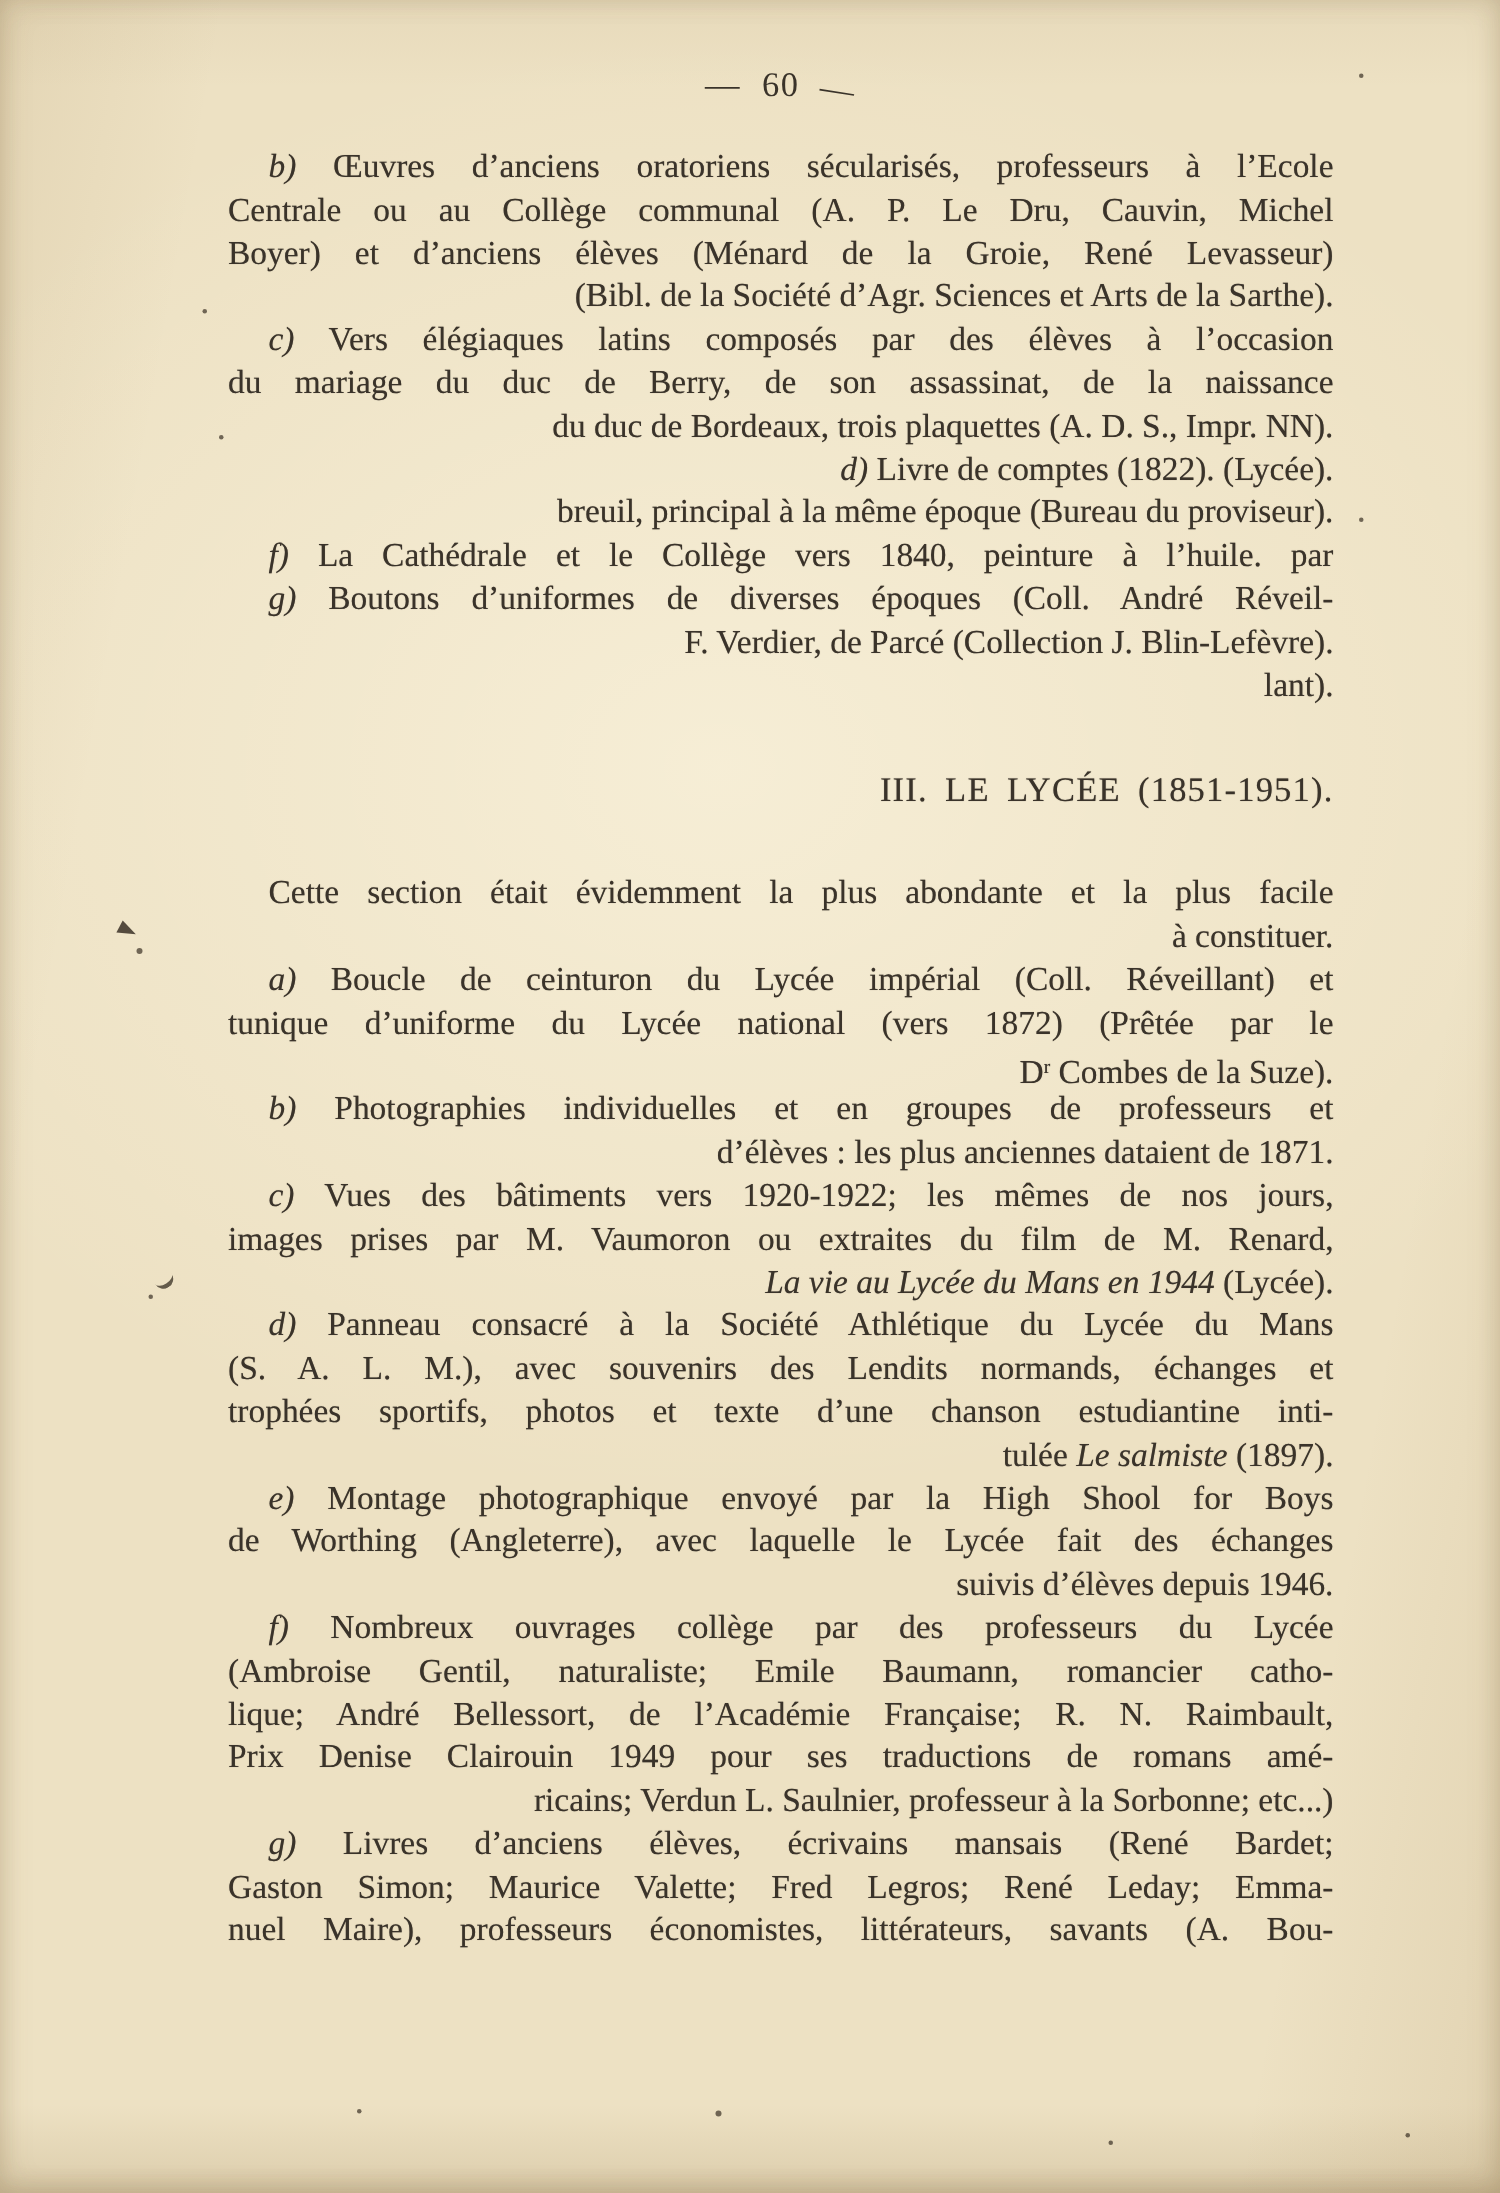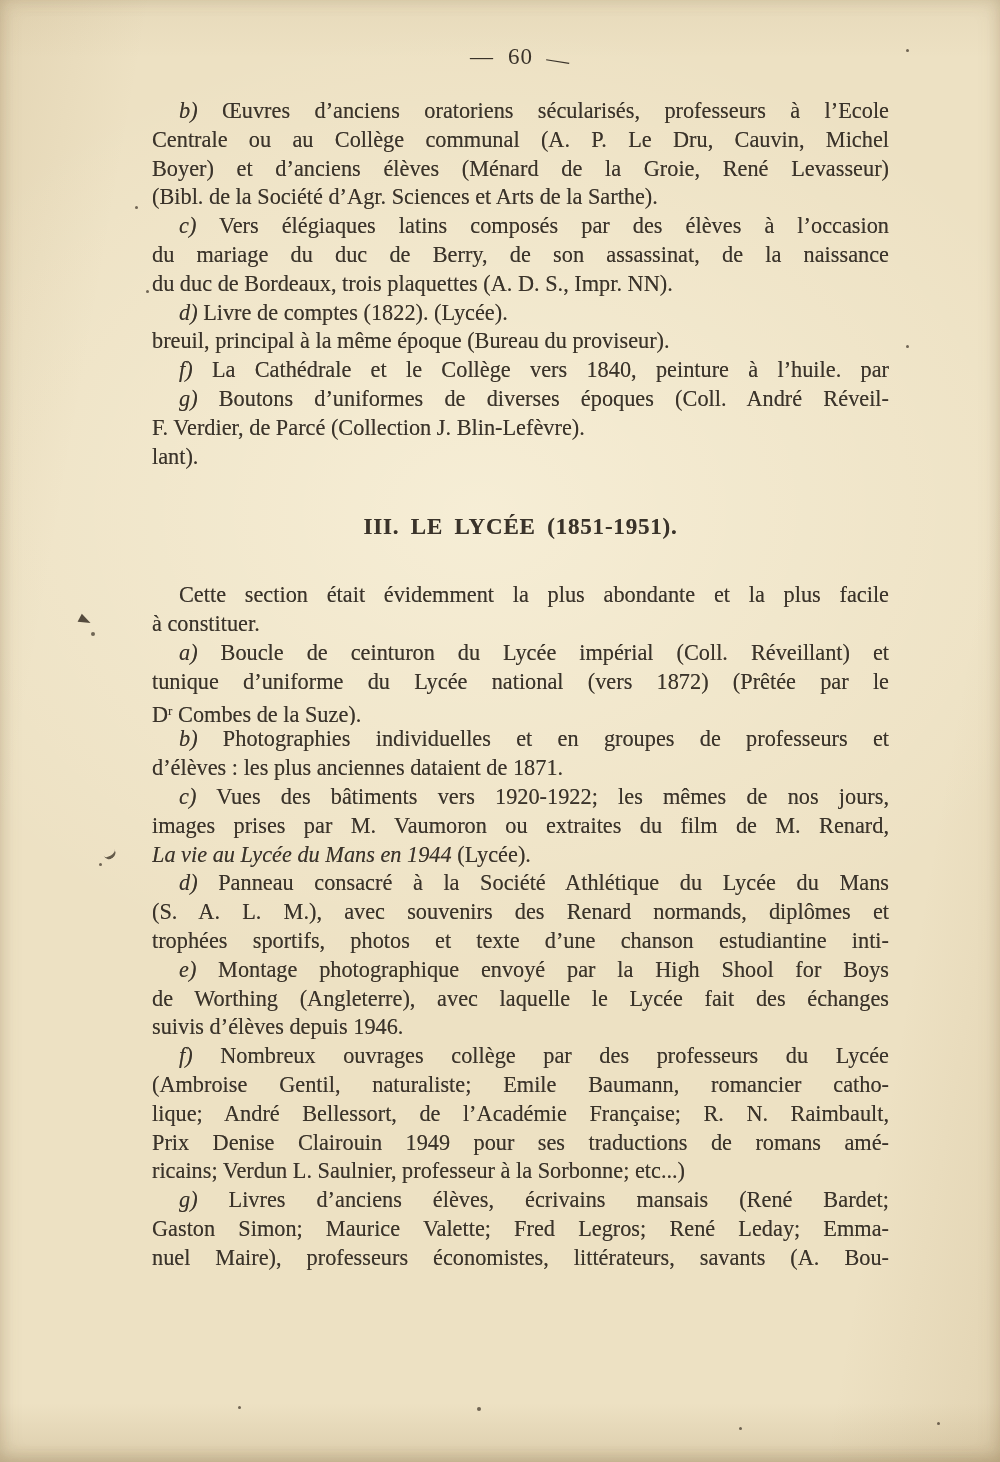--- a/index.html
+++ b/index.html
@@ -21,30 +21,30 @@
   }
   .pageno .dash{display:inline-block;margin:0 14px;}
   .pageno .dash.right{transform:rotate(9deg) translateY(3px);}
   .textblock{
     position:absolute;left:152px;top:97px;width:737px;
     font-size:22.3px;
     text-shadow:0 0 0.5px rgba(58,51,42,0.55);
   }
   .line{
     height:28.8px;line-height:28.8px;overflow:hidden;
-    text-align:left;white-space:normal;
+    text-align:right;white-space:normal;
   }
   .line.j{text-align:justify;text-align-last:justify;}
   .line.j::after{content:"";display:inline-block;width:100%;height:0;}
   .line.ind{text-indent:27px;}
   .line .i{font-style:italic;}
   .line .sup{font-size:13px;vertical-align:7px;}
   .heading{
     margin-top:41px;margin-bottom:39px;height:30px;line-height:30px;
-    text-align:center;font-weight:bold;font-size:23px;
+    text-align:right;font-weight:normal;font-size:23px;
     letter-spacing:0.8px;word-spacing:5px;
     text-shadow:0 0 0.6px rgba(58,51,42,0.6);
   }
   .mark{position:absolute;}
   .mark.speck{border-radius:50%;background:rgba(62,52,40,0.72);}
   .mark.arrow{
     width:0;height:0;
     border-left:12px solid rgba(58,48,38,0.85);
     border-top:4px solid transparent;
     border-bottom:5px solid transparent;
@@ -83,22 +83,23 @@
       <div class="line"><span class="n">à constituer.</span></div>
       <div class="line j ind"><span class="i">a)</span><span class="n"> Boucle de ceinturon du Lycée impérial (Coll. Réveillant) et</span></div>
       <div class="line j"><span class="n">tunique d’uniforme du Lycée national (vers 1872) (Prêtée par le</span></div>
       <div class="line"><span class="n">D</span><span class="sup">r</span><span class="n"> Combes de la Suze).</span></div>
       <div class="line j ind"><span class="i">b)</span><span class="n"> Photographies individuelles et en groupes de professeurs et</span></div>
       <div class="line"><span class="n">d’élèves : les plus anciennes dataient de 1871.</span></div>
       <div class="line j ind"><span class="i">c)</span><span class="n"> Vues des bâtiments vers 1920-1922; les mêmes de nos jours,</span></div>
       <div class="line j"><span class="n">images prises par M. Vaumoron ou extraites du film de M. Renard,</span></div>
       <div class="line"><span class="i">La vie au Lycée du Mans en 1944</span><span class="n"> (Lycée).</span></div>
       <div class="line j ind"><span class="i">d)</span><span class="n"> Panneau consacré à la Société Athlétique du Lycée du Mans</span></div>
-      <div class="line j"><span class="n">(S. A. L. M.), avec souvenirs des Renard normands, diplômes et</span></div>
+      <div class="line j"><span class="n">(S. A. L. M.), avec souvenirs des Lendits normands, échanges et</span></div>
       <div class="line j"><span class="n">trophées sportifs, photos et texte d’une chanson estudiantine inti-</span></div>
+      <div class="line"><span class="n">tulée </span><span class="i">Le salmiste</span><span class="n"> (1897).</span></div>
       <div class="line j ind"><span class="i">e)</span><span class="n"> Montage photographique envoyé par la High Shool for Boys</span></div>
       <div class="line j"><span class="n">de Worthing (Angleterre), avec laquelle le Lycée fait des échanges</span></div>
       <div class="line"><span class="n">suivis d’élèves depuis 1946.</span></div>
       <div class="line j ind"><span class="i">f)</span><span class="n"> Nombreux ouvrages collège par des professeurs du Lycée</span></div>
       <div class="line j"><span class="n">(Ambroise Gentil, naturaliste; Emile Baumann, romancier catho-</span></div>
       <div class="line j"><span class="n">lique; André Bellessort, de l’Académie Française; R. N. Raimbault,</span></div>
       <div class="line j"><span class="n">Prix Denise Clairouin 1949 pour ses traductions de romans amé-</span></div>
       <div class="line"><span class="n">ricains; Verdun L. Saulnier, professeur à la Sorbonne; etc...)</span></div>
       <div class="line j ind"><span class="i">g)</span><span class="n"> Livres d’anciens élèves, écrivains mansais (René Bardet;</span></div>
       <div class="line j"><span class="n">Gaston Simon; Maurice Valette; Fred Legros; René Leday; Emma-</span></div>

